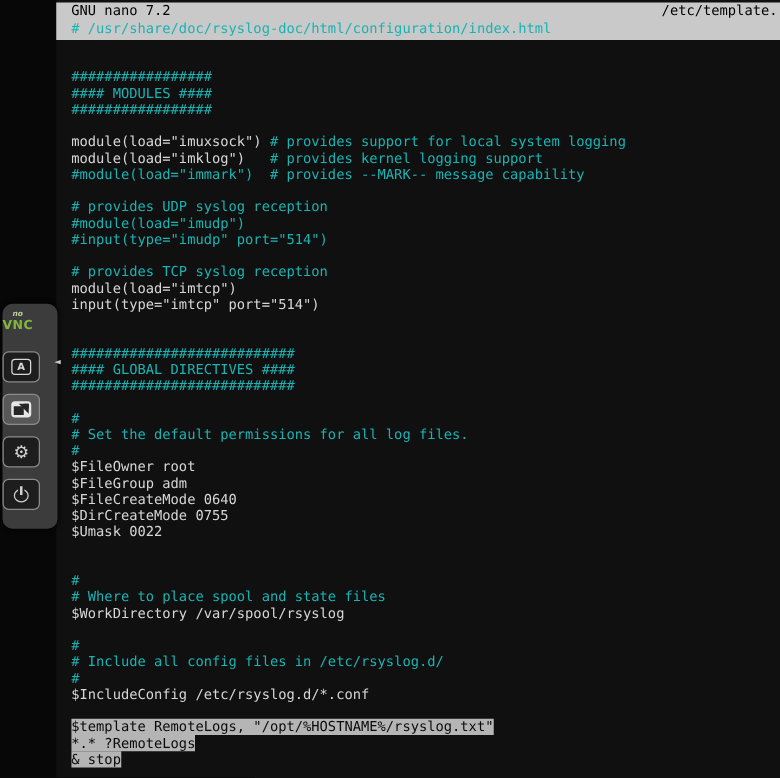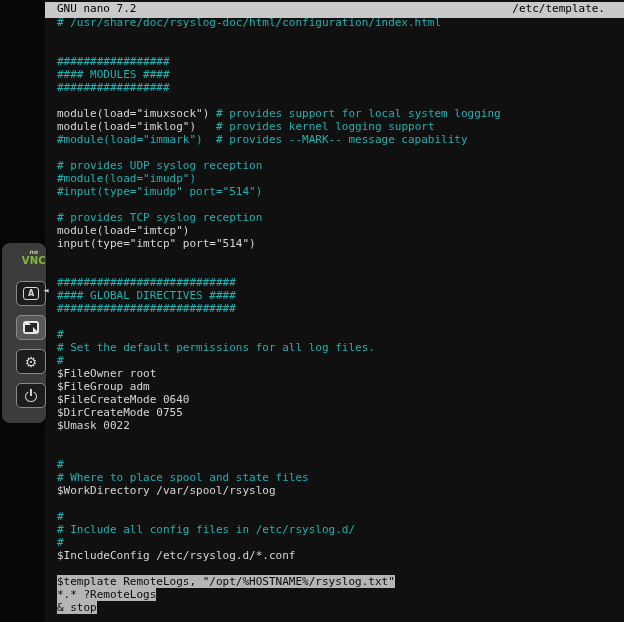--- a/index.html
+++ b/index.html
@@ -1,33 +1,33 @@
 <!DOCTYPE html>
 <html style="--terminal-bg: #101010; --comment: #1ab3b3; --text: #d6d6d6; --titlebar-bg: #c9c9c9; --titlebar-text: #000000; --selection-bg: #b5b5b5; --selection-text: #0a0a0a; --vnc-green: #84b540;"><head>
 <meta charset="utf-8">
 <style>
   *{margin:0;padding:0;box-sizing:border-box}
   html,body{width:624px;height:622px;background:#070707;overflow:hidden}
   body{position:relative;font-family:"DejaVu Sans Mono",monospace}
 
   
   .terminal{position:absolute;left:45px;top:0;right:0;bottom:0;background:var(--terminal-bg,#101010)}
-  .titlebar{position:absolute;left:0;right:0;top:2px;height:16px;background:var(--titlebar-bg,#c9c9c9);
+  .titlebar{position:absolute;left:0;right:0;top:2px;height:30px;background:var(--titlebar-bg,#c9c9c9);
     color:var(--titlebar-text,#000);font-size:11px;line-height:13px;display:flex;justify-content:space-between;
-    padding:0 19px 0 12px;white-space:pre;overflow:hidden}
+    padding:0 2px 0 12px;white-space:pre;overflow:hidden}
   .editor{position:absolute;left:12px;top:16px;right:0;bottom:0;font-size:11px;line-height:13px;
     white-space:pre;overflow:hidden}
   .line{height:13px}
   .seg.c-cmt{color:var(--comment,#1ab3b3)}
   .seg.c-txt{color:var(--text,#d6d6d6)}
   .line.sel .seg{background:var(--selection-bg,#b5b5b5);color:var(--selection-text,#0a0a0a)}
 
   
   .vnc-panel{position:absolute;left:2px;top:243px;width:44px;height:180px;background:#3c3c3c;
-    border-radius:8px;display:flex;flex-direction:column;align-items:flex-end;box-shadow:0 0 4px #000}
+    border-radius:8px;display:flex;flex-direction:column;align-items:flex-start;box-shadow:0 0 4px #000}
   .vnc-logo{margin-top:5px;line-height:1;text-align:center}
   .vnc-logo .no{display:block;font:italic bold 6px "DejaVu Sans",sans-serif;color:#b9d098;text-align:center}
   .vnc-logo .vnc{display:block;font:bold 10px "DejaVu Sans",sans-serif;color:var(--vnc-green,#84b540);letter-spacing:.3px}
   .vnc-buttons{margin-top:15px;display:flex;flex-direction:column;gap:9px;align-items:center}
   .vnc-btn{width:30px;height:25px;background:#1d1d1d;border:1px solid #8a8a8a;border-radius:5px;
     display:flex;align-items:center;justify-content:center;cursor:pointer}
   .vnc-btn.active{background:#585858}
 
   .a-icon{width:16px;height:13px;border:1.5px solid #d8d8d8;border-radius:3px;color:#d8d8d8;
     font:bold 8px "DejaVu Sans",sans-serif;display:flex;align-items:center;justify-content:center}

